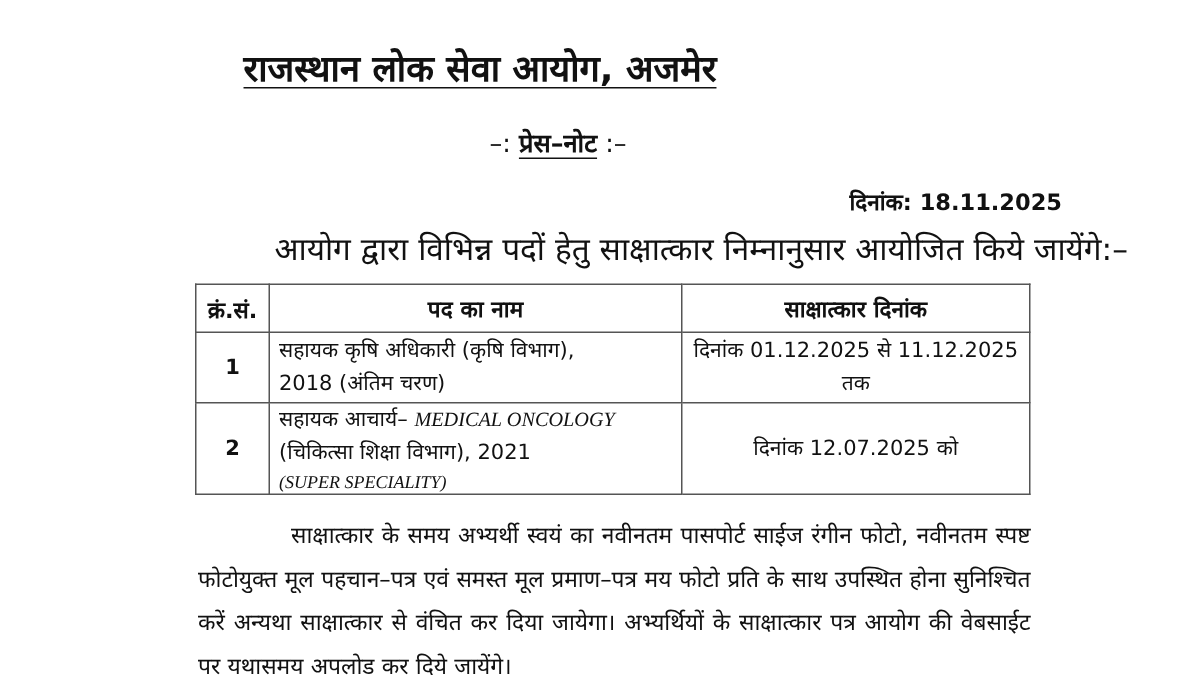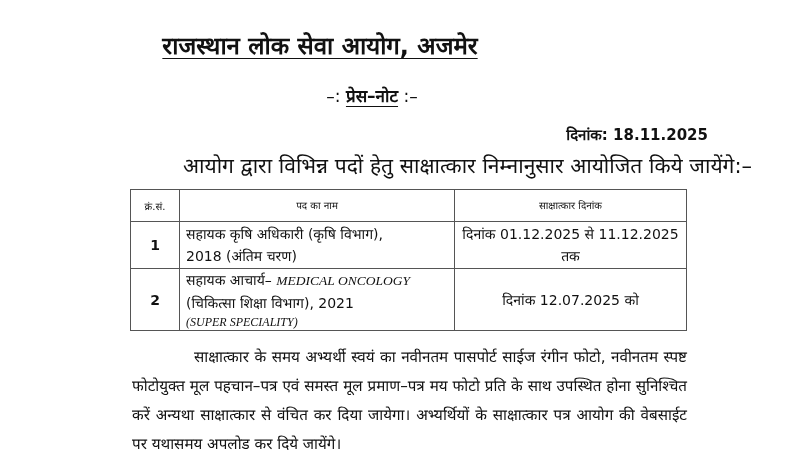--- a/index.html
+++ b/index.html
@@ -27,21 +27,21 @@
     position: absolute; left: 183px; top: 155px;
     font-size: 21px; line-height: 22px;
   }
   table.interview {
     position: absolute; left: 130px; top: 189px; width: 557px;
     border-collapse: collapse; font-size: 14px;
   }
   table.interview td, table.interview th {
     border: 1px solid #555555; padding: 0 6px; vertical-align: middle;
   }
-  table.interview th { height: 31px; font-weight: normal; font-size: 10px; text-align: center; }
+  table.interview th { height: 31px; font-weight: bold; font-size: 15px; text-align: center; }
   .c1 { width: 36px; text-align: center; font-weight: bold; }
   .c2 { width: 262px; text-align: left; line-height: 22px; }
   .c3 { text-align: center; line-height: 22px; }
   tr.r1 td { height: 46px; }
   tr.r2 td { height: 53px; }
   .post-line { display: block; }
   .serif-small { font-family: "Liberation Serif", serif; font-size: 12px; line-height: 16px; display: block; font-style: italic; }
   .serif-inline { font-family: "Liberation Serif", serif; font-size: 13.5px; font-style: italic; }
   .para {
     position: absolute; left: 132px; top: 343px; width: 555px;

